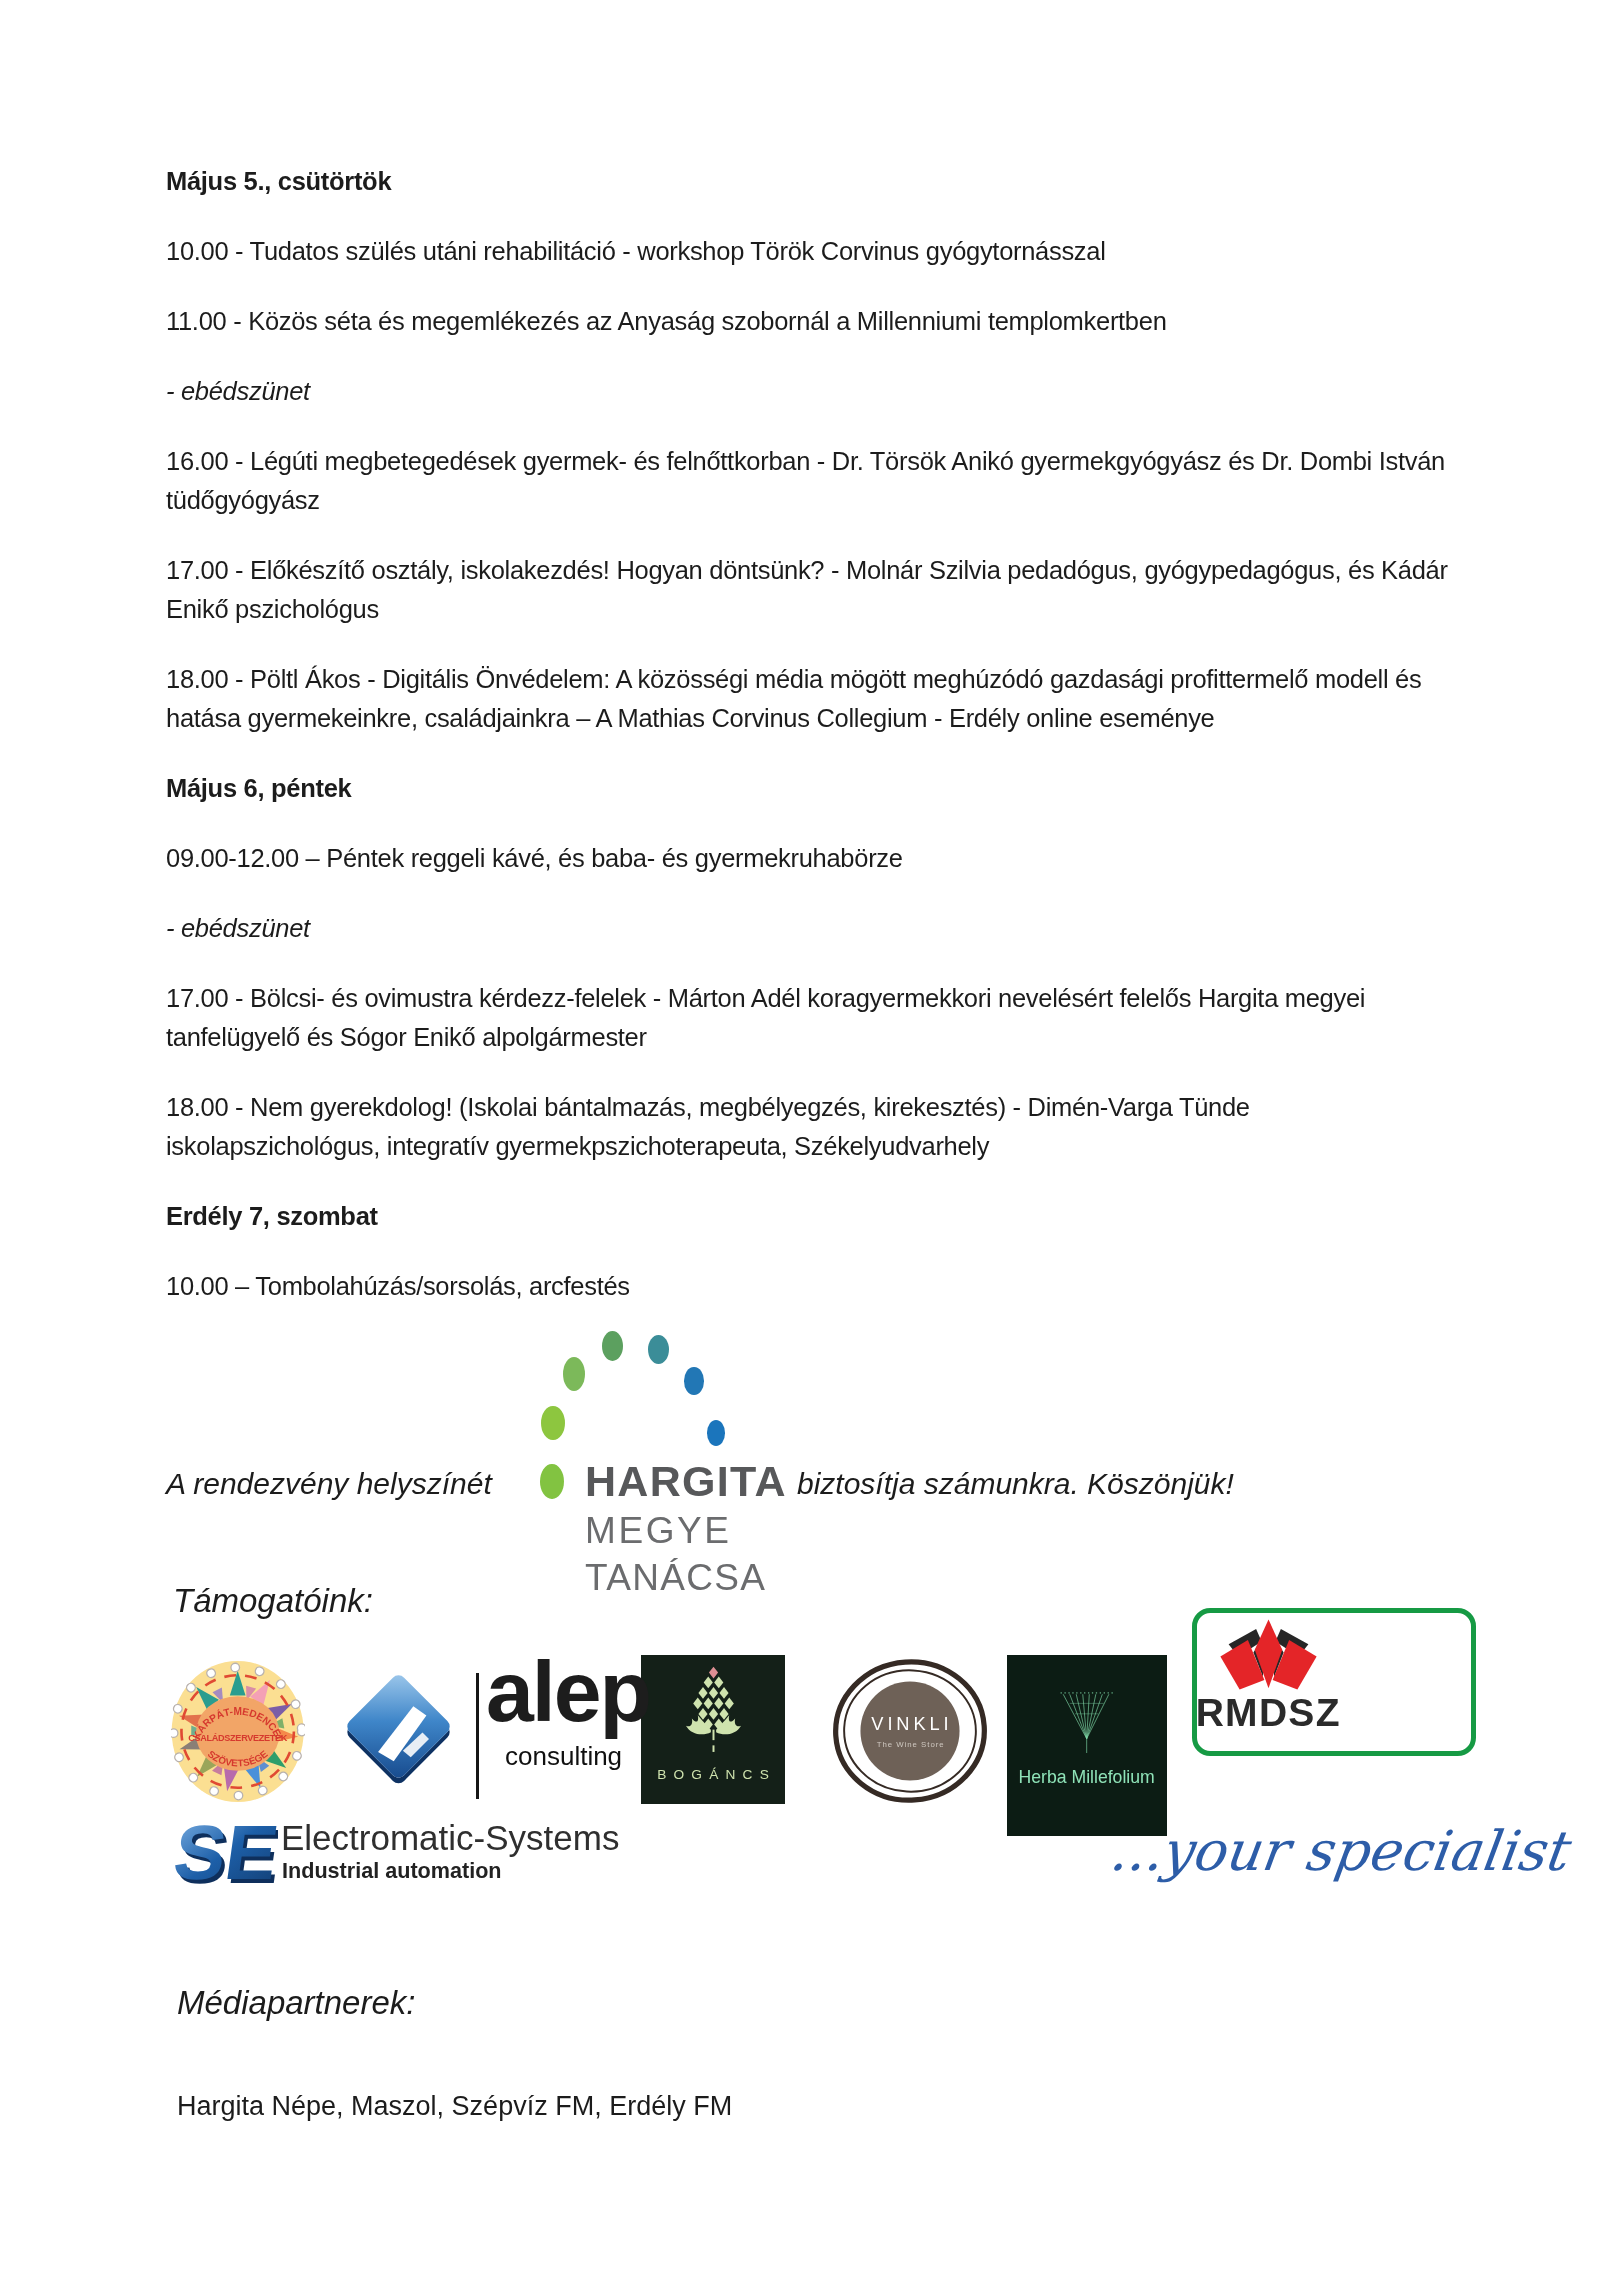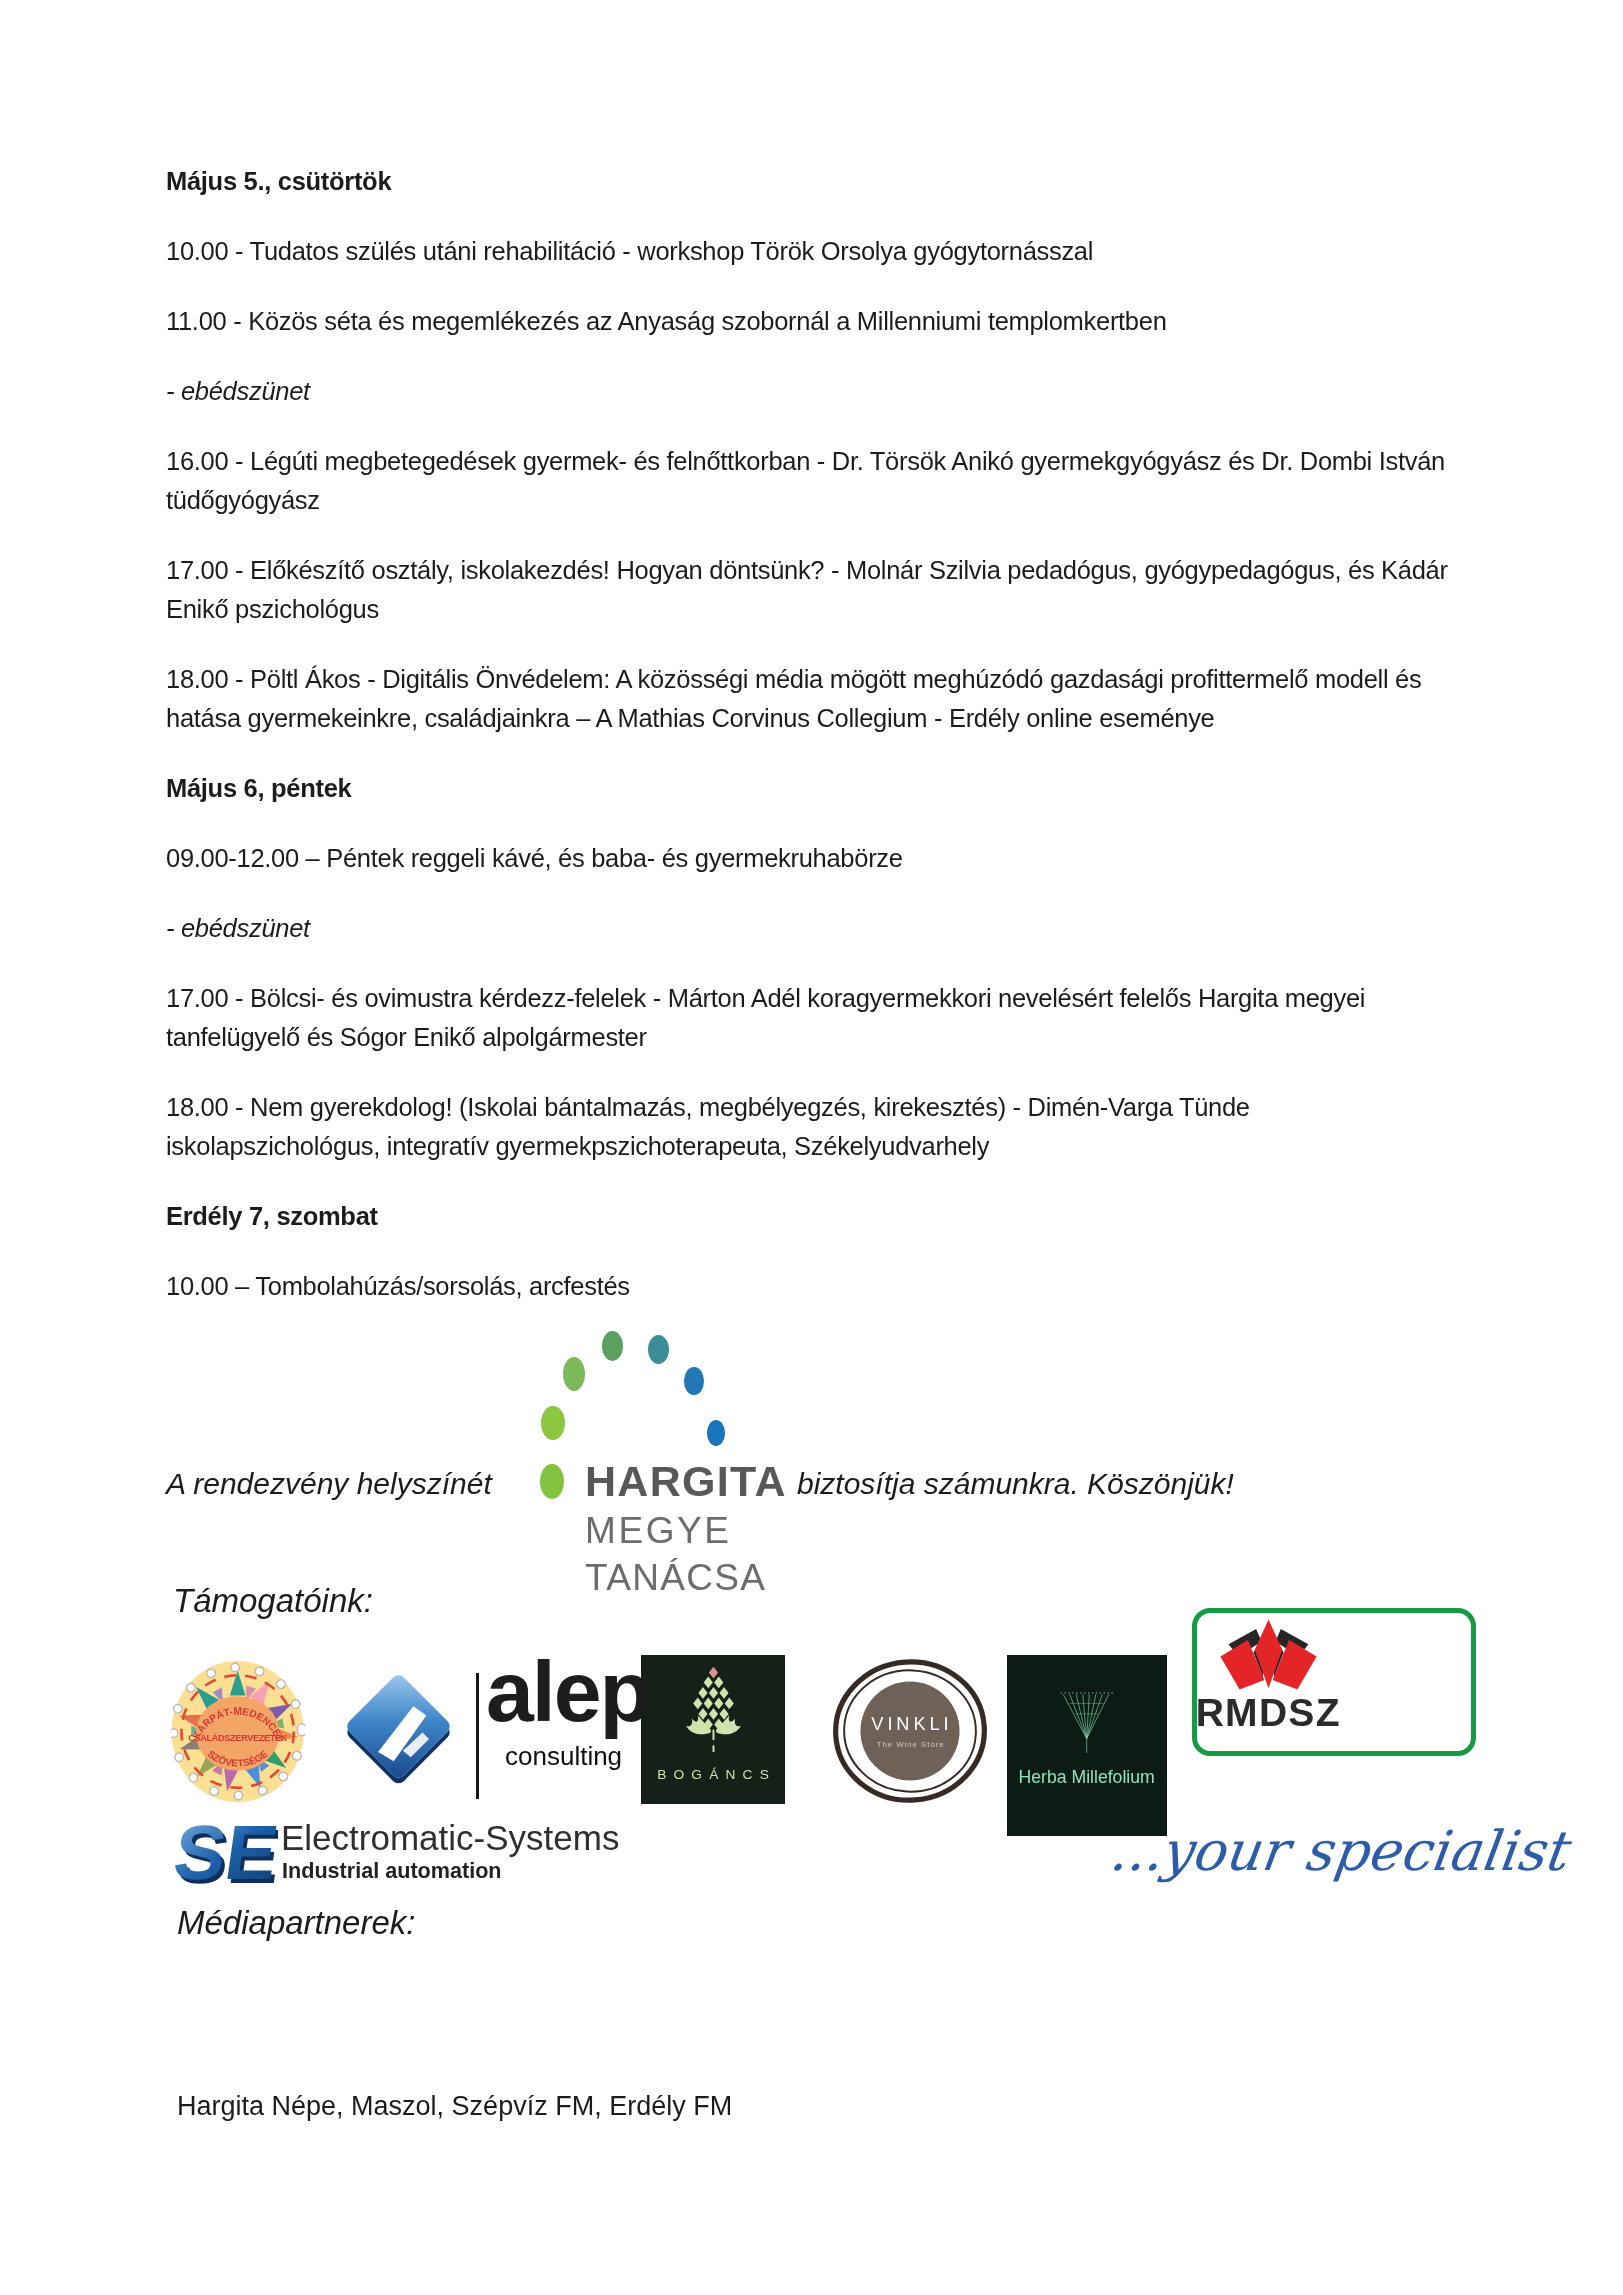--- a/index.html
+++ b/index.html
@@ -43,31 +43,31 @@
   .rmdsz-left{width:52%;display:flex;flex-direction:column;align-items:center;justify-content:flex-start;padding-top:5.2px;}
   .rmdsz-name{font-size:39px;font-weight:800;color:#2b2b2b;letter-spacing:1.3px;margin-top:-3.9px;}
   .rmdsz-right{width:48%;display:flex;flex-direction:column;align-items:center;justify-content:flex-start;padding-top:9.2px;}
   .communitas-text{font-size:17px;font-weight:700;color:#32403a;letter-spacing:0.7px;line-height:19.6px;text-align:center;}
   .electromatic{left:173px;top:1806px;width:458px;height:105px;}
   .em-text1{position:absolute;left:108px;top:11.8px;font-size:35px;color:#2f2f2f;letter-spacing:0px;}
   .em-text2{position:absolute;left:109px;top:52px;font-size:21.6px;font-weight:700;color:#222;}
   .your-specialist{position:absolute;left:1112px;top:1819px;font-family:"DejaVu Serif",serif;
     font-style:italic;font-size:55px;color:#2d5da8;transform:skewX(-10deg);}
   
-  .media-heading{position:absolute;left:177px;top:1904px;font-size:33px;font-style:italic;}
+  .media-heading{position:absolute;left:177px;top:1984px;font-size:33px;font-style:italic;}
   .media-list{position:absolute;left:177px;top:2091px;font-size:27px;}
 </style>
 </head>
 <body>
 
 <div class="page">
 
   <div class="doc">
     <p class="day">Május 5., csütörtök</p>
-    <p>10.00 - Tudatos szülés utáni rehabilitáció - workshop Török Orsolya gyógytornásszal</p>
+    <p>10.00 - Tudatos szülés utáni rehabilitáció - workshop Török Corvinus gyógytornásszal</p>
     <p>11.00 - Közös séta és megemlékezés az Anyaság szobornál a Millenniumi templomkertben</p>
     <p class="ital">- ebédszünet</p>
     <p>16.00 - Légúti megbetegedések gyermek- és felnőttkorban - Dr. Törsök Anikó gyermekgyógyász és Dr. Dombi István tüdőgyógyász</p>
     <p>17.00 - Előkészítő osztály, iskolakezdés! Hogyan döntsünk? - Molnár Szilvia pedadógus, gyógypedagógus, és Kádár Enikő pszichológus</p>
     <p>18.00 - Pöltl Ákos - Digitális Önvédelem:  A közösségi média mögött meghúzódó gazdasági profittermelő modell és hatása gyermekeinkre, családjainkra – A Mathias Corvinus Collegium - Erdély online eseménye</p>
     <p class="day">Május 6, péntek</p>
     <p>09.00-12.00 – Péntek reggeli kávé, és baba- és gyermekruhabörze</p>
     <p class="ital">- ebédszünet</p>
     <p>17.00 - Bölcsi- és ovimustra kérdezz-felelek - Márton Adél koragyermekkori nevelésért felelős Hargita megyei tanfelügyelő és Sógor Enikő alpolgármester</p>
     <p>18.00 - Nem gyerekdolog! (Iskolai bántalmazás, megbélyegzés, kirekesztés) - Dimén-Varga Tünde iskolapszichológus, integratív gyermekpszichoterapeuta, Székelyudvarhely</p>

